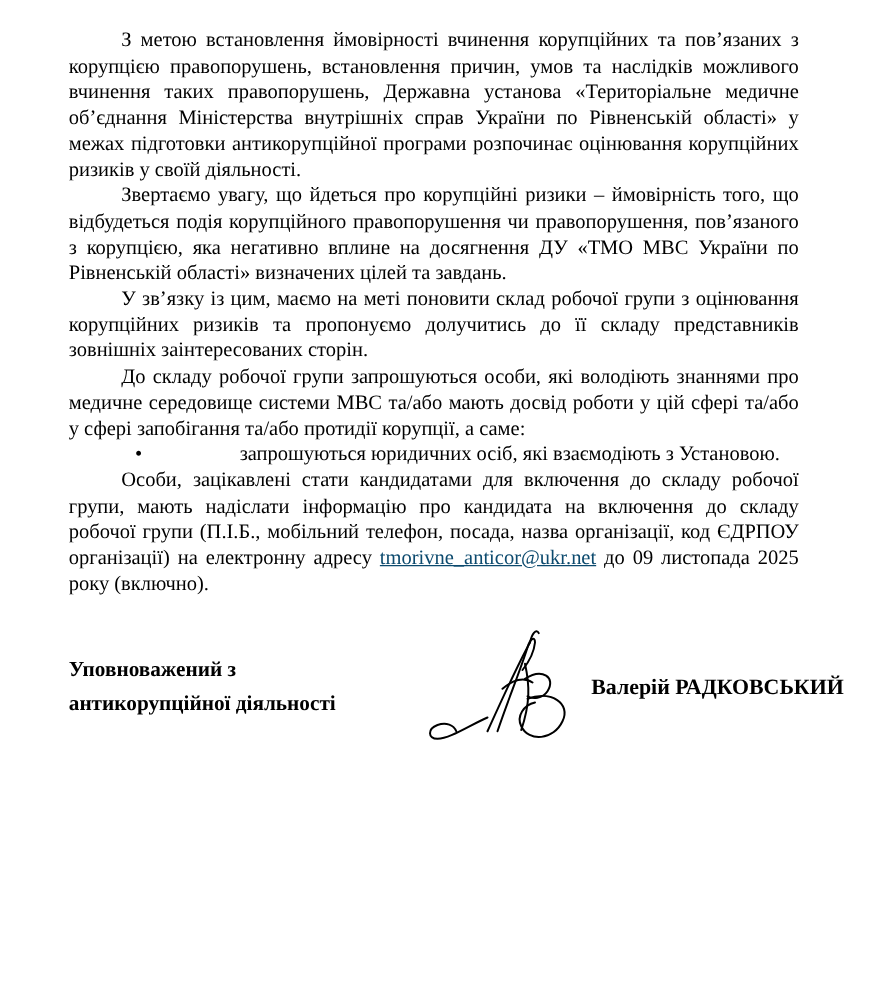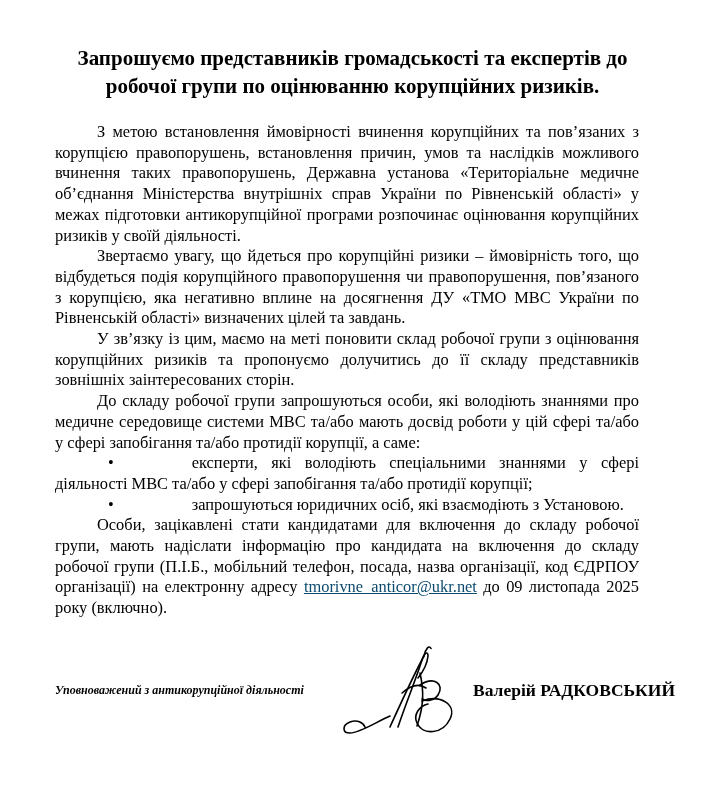--- a/index.html
+++ b/index.html
@@ -53,24 +53,23 @@
     cursor: pointer;
   }
   .sign-row {
     display: flex;
     align-items: center;
     margin: 24px 37px 0 55px;
   }
   .sign-role {
     width: 256px;
     font-weight: bold;
-    font-size: 12px;
+    font-size: 17px;
     line-height: 27px;
     flex: none;
-    font-style: italic;
   }
   .sign-graphic {
     flex: none;
     width: 140px;
     height: 96px;
     margin-left: 22px;
   }
   .sign-graphic svg {
     width: 100%;
     height: 100%;
@@ -81,34 +80,32 @@
     font-weight: bold;
     font-size: 17.5px;
     white-space: nowrap;
   }
 </style>
 </head>
 <body>
 
 <div class="page">
 
-  <div class="doc-title">Запрошуємо представників громадськості та експертів до робочої групи по оцінюванню корупційних ризиків.</div>
 
   <div class="doc-body">
 
     <p class="para">З метою встановлення ймовірності вчинення корупційних та пов’язаних з корупцією правопорушень, встановлення причин, умов та наслідків можливого вчинення таких правопорушень, Державна установа «Територіальне медичне об’єднання Міністерства внутрішніх справ України по Рівненській області» у межах підготовки антикорупційної програми розпочинає оцінювання корупційних ризиків у своїй діяльності.</p>
 
     <p class="para">Звертаємо увагу, що йдеться про корупційні ризики – ймовірність того, що відбудеться подія корупційного правопорушення чи правопорушення, пов’язаного з корупцією, яка негативно вплине на досягнення ДУ «ТМО МВС України по Рівненській області» визначених цілей та завдань.</p>
 
     <p class="para">У зв’язку із цим, маємо на меті поновити склад робочої групи з оцінювання корупційних ризиків та пропонуємо долучитись до її складу представників зовнішніх заінтересованих сторін.</p>
 
     <p class="para">До складу робочої групи запрошуються особи, які володіють знаннями про медичне середовище системи МВС та/або мають досвід роботи у цій сфері та/або у сфері запобігання та/або протидії корупції, а саме:</p>
 
     <div>
-      <p class="bullet-para"><span>•</span><span class="bullet-gap"></span><span>експерти, які володіють спеціальними знаннями у сфері діяльності МВС та/або у сфері запобігання та/або протидії корупції;</span></p>
       <p class="bullet-para"><span>•</span><span class="bullet-gap"></span><span>запрошуються юридичних осіб, які взаємодіють з Установою.</span></p>
     </div>
 
     <p class="closing-para"><span>Особи, зацікавлені стати кандидатами для включення до складу робочої групи, мають надіслати інформацію про кандидата на включення до складу робочої групи (П.І.Б., мобільний телефон, посада, назва організації, код ЄДРПОУ організації) на електронну адресу </span><a class="email-link">tmorivne_anticor@ukr.net</a><span> до 09 листопада 2025 року (включно).</span></p>
 
   </div>
 
   <div class="sign-row">
 
     <div class="sign-role">Уповноважений з антикорупційної діяльності</div>

